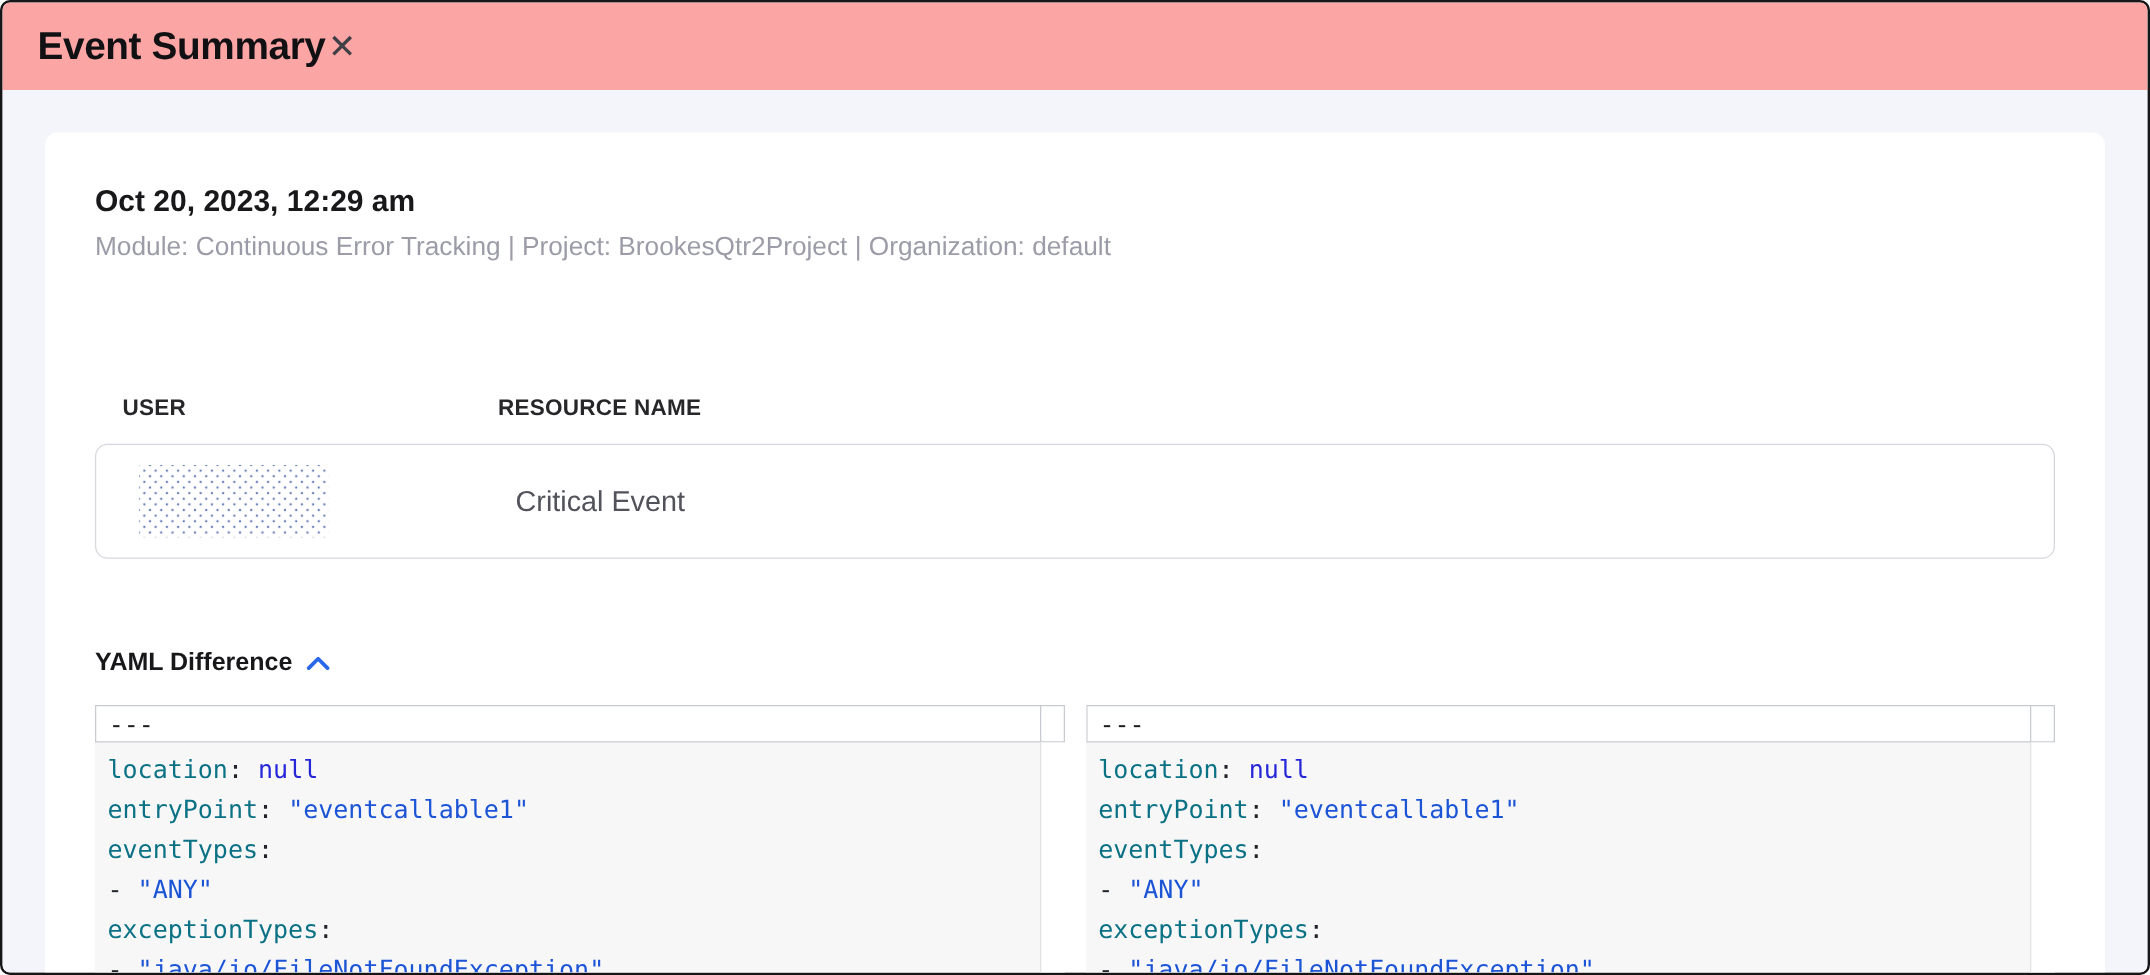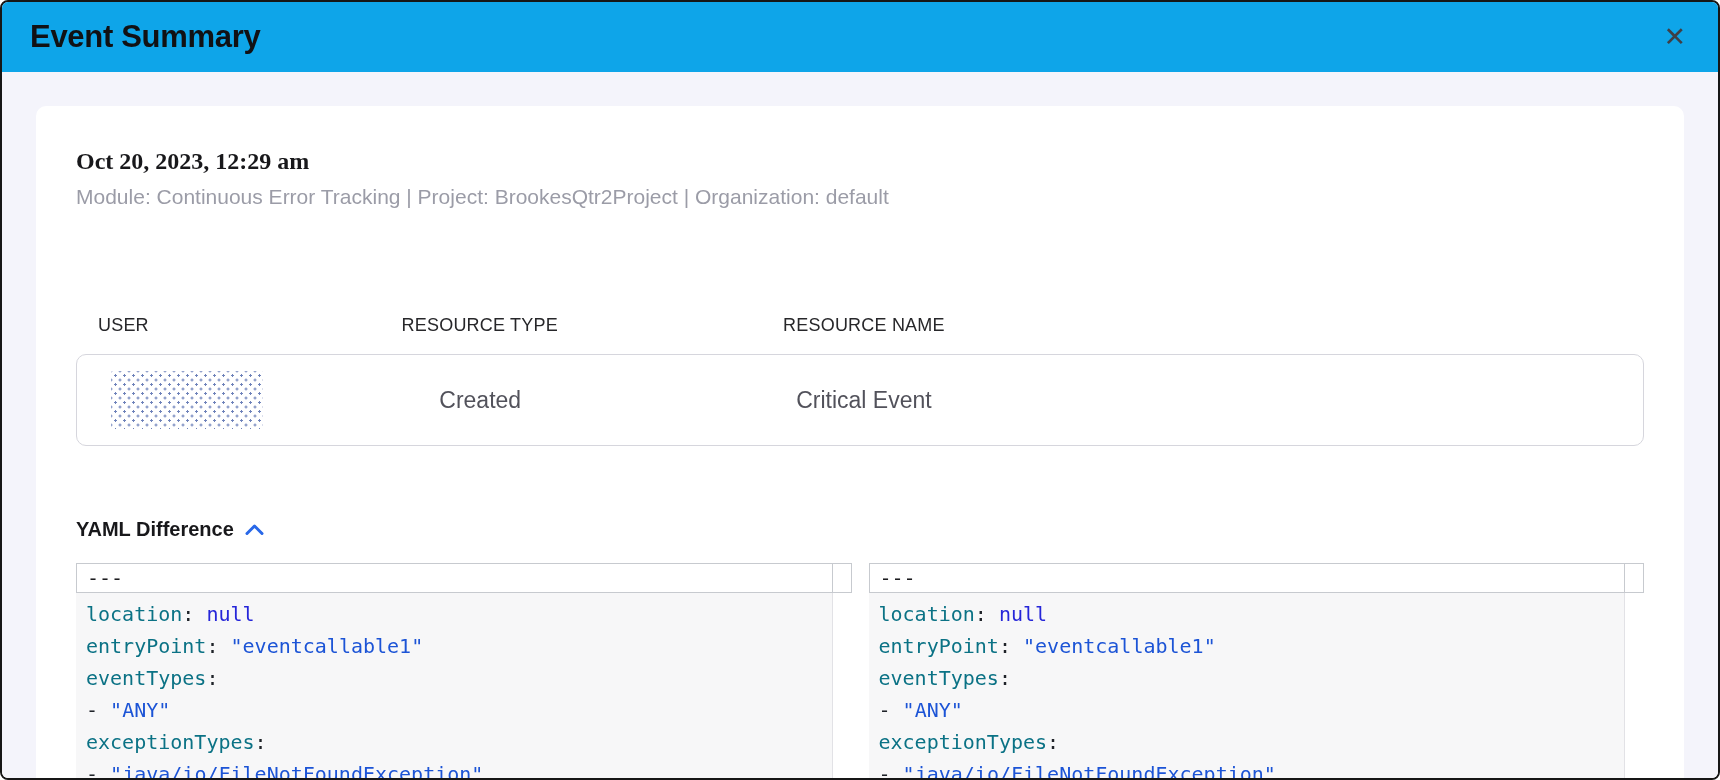--- a/index.html
+++ b/index.html
@@ -13,22 +13,22 @@
     position: absolute; inset: 0;
     border: 2px solid var(--frame-border, #161616);
     border-radius: 8px;
     overflow: hidden;
     display: flex; flex-direction: column;
     background: #ffffff;
   }
   
   .modal-header {
     height: 70px;
-    background: #0ea5e9;
-    display: flex; align-items: center; justify-content: space-between;
+    background: #fca5a5;
+    display: flex; align-items: center; justify-content: flex-start;
     padding: 0 30px 0 28px;
     flex: 0 0 auto;
   }
   .modal-title {
     font-size: 31px; font-weight: 700; color: #111114; letter-spacing: -0.3px;
   }
   .close-btn {
     background: none; border: none; cursor: pointer;
     font-size: 27px; line-height: 1; color: #3f3f46;
     padding: 4px 2px;
@@ -43,37 +43,36 @@
   }
   .card {
     background: #ffffff;
     border-radius: 10px 10px 0 0;
     padding: 42px 40px 0 40px;
     min-height: calc(100% + 40px);
   }
   .event-timestamp {
     font-size: 24px; font-weight: 700; color: #18181b;
     margin-bottom: 10px;
-    font-family: Liberation Serif, serif;
   }
   .event-meta {
     font-size: 21px; color: #9b9ca7;
     margin-bottom: 106px;
   }
   
   .grid-cols {
     display: grid;
     grid-template-columns: 13.5% 24.5% 24.5% 24.5% 13%;
     align-items: center;
   }
   .table-headers {
     margin-bottom: 18px;
   }
   .th {
-    font-size: 18px; font-weight: 400; color: #27272a;
+    font-size: 18px; font-weight: 700; color: #27272a;
     letter-spacing: 0.2px;
     text-align: center;
   }
   .th.first { text-align: left; padding-left: 22px; }
   .table-row {
     border: 1px solid #d6d6dd;
     border-radius: 10px;
     height: 92px;
   }
   .td {
@@ -159,30 +158,28 @@
   </header>
 
   <div class="modal-body">
     <div class="card">
 
       <div class="event-timestamp">Oct 20, 2023, 12:29 am</div>
       <div class="event-meta">Module: Continuous Error Tracking | Project: BrookesQtr2Project | Organization: default</div>
 
       <div class="grid-cols table-headers">
         <div class="th first">USER</div>
-        <div class="th">RESOURCE TYPE</div>
         <div class="th">RESOURCE NAME</div>
         <div class="th"></div>
       </div>
 
       <div class="grid-cols table-row">
         <div class="td first">
           <div class="redacted"></div>
         </div>
-        <div class="td">Created</div>
         <div class="td">Critical Event</div>
         <div class="td"></div>
       </div>
 
       <button class="yaml-toggle">
         <span>YAML Difference</span>
         <span class="chevron-up">
           <svg width="19" height="13" viewBox="0 0 19 13">
             <path d="M2 10.5 L9.5 3 L17 10.5" fill="none" stroke="var(--chevron, #2968e8)" stroke-width="3" stroke-linecap="round" stroke-linejoin="round"></path>
           </svg>

